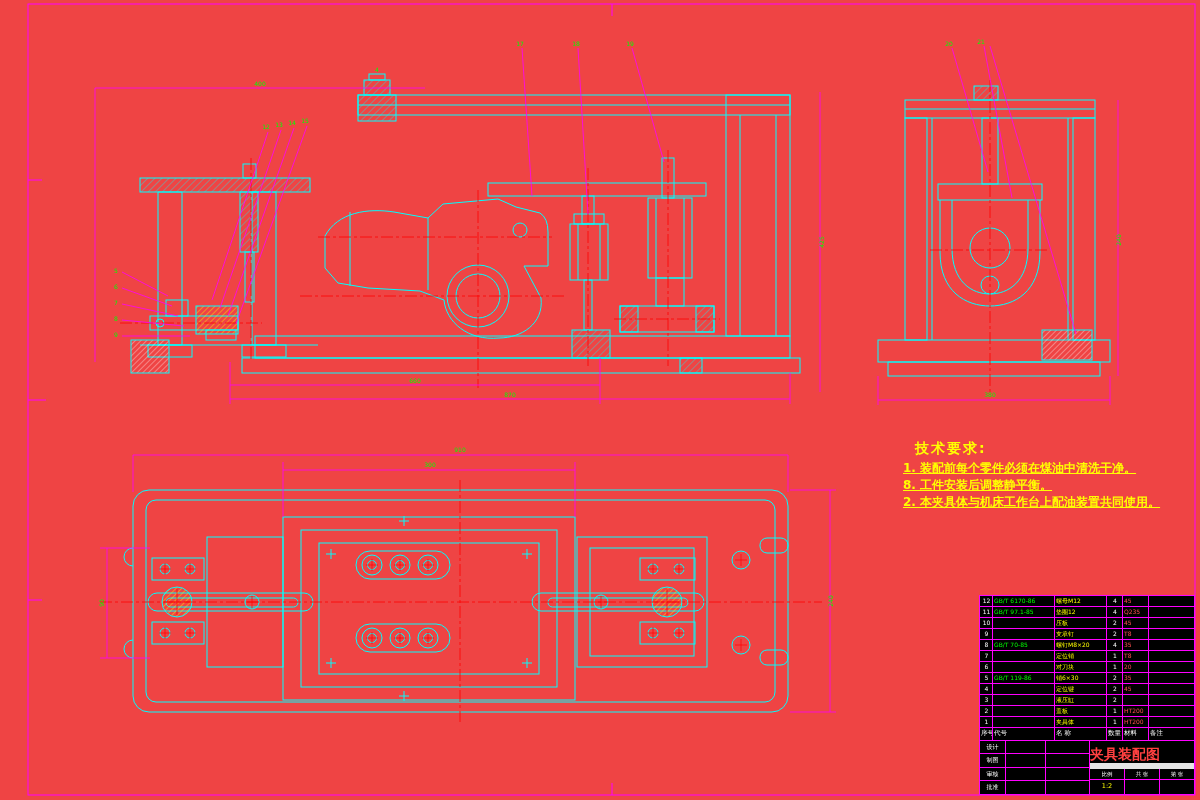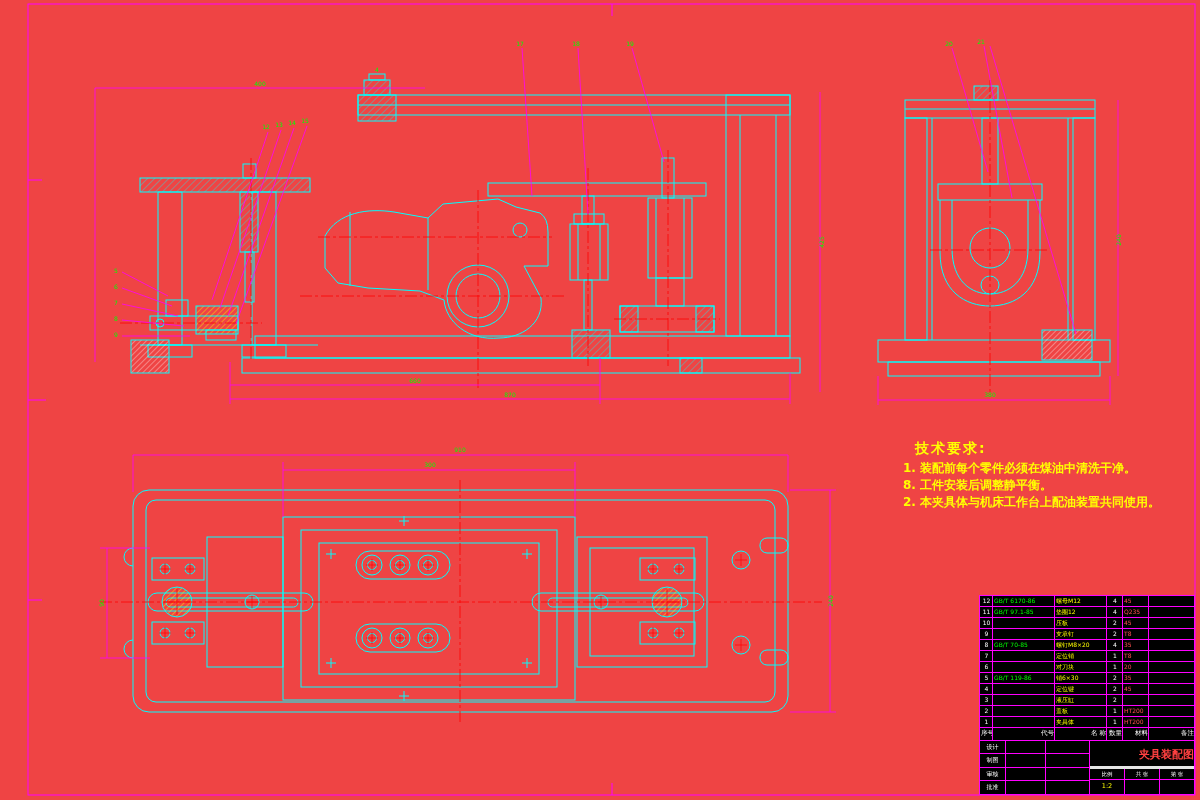--- a/index.html
+++ b/index.html
@@ -4,47 +4,47 @@
 <style>
   html,body{margin:0;padding:0;background:#000;}
   body{width:1200px;height:800px;position:relative;overflow:hidden;
        font-family:"DejaVu Sans",sans-serif;}
   .canvas{position:absolute;inset:0;background:#ef4444;}
   svg{position:absolute;left:0;top:0;}
   svg text{font-family:"DejaVu Sans",sans-serif;}
 
   .tech-req{position:absolute;left:903px;top:440px;width:294px;color:#ffff00;}
   .tr-title{font-size:14px;font-weight:bold;letter-spacing:2px;margin:0 0 2px 12px;}
-  .tr-item{font-size:12px;line-height:17px;font-weight:bold;white-space:nowrap;}
+  .tr-item{font-size:12px;line-height:17px;font-weight:bold;white-space:nowrap;text-decoration:underline;}
 
   .title-block{position:absolute;left:979px;top:595px;width:216px;height:200px;
                border:1px solid #ff00ff;box-sizing:border-box;background:#000;}
   .pl-row{display:flex;height:11px;border-bottom:1px solid #ff00ff;box-sizing:border-box;}
   .pl-cell{border-right:1px solid #ff00ff;font-size:6px;line-height:9px;overflow:hidden;
            white-space:nowrap;padding-left:1px;box-sizing:border-box;flex:0 0 auto;}
   .pl-cell:last-child{border-right:none;}
   .c-no{color:#ffffff;text-align:center;}
   .c-code{color:#00ff00;}
   .c-name{color:#ffff00;}
   .c-qty{color:#ffffff;text-align:center;}
   .c-mat{color:#ff5050;}
   .c-note{color:#00ff00;}
   .pl-header{height:13px;line-height:11px;}
-  .pl-header .pl-cell{color:#ffffff;font-size:6.5px;line-height:11px;text-align:right;}
+  .pl-header .pl-cell{color:#ffffff;font-size:6.5px;line-height:11px;text-align:left;}
 
   .tb-bottom{position:absolute;left:0;top:145px;width:214px;height:53px;}
   .sign-table{position:absolute;left:0;top:0;width:110px;height:53px;border-right:1px solid #ff00ff;box-sizing:border-box;}
   .sign-row{display:flex;height:13.25px;border-bottom:1px solid #ff00ff;box-sizing:border-box;}
   .sign-row:last-child{border-bottom:none;}
   .sign-label{width:26px;border-right:1px solid #ff00ff;color:#ffffff;font-size:6px;line-height:12px;text-align:center;box-sizing:border-box;}
   .sign-c2{width:40px;border-right:1px solid #ff00ff;box-sizing:border-box;}
   .sign-c3{flex:1;}
   .tb-right{position:absolute;left:110px;top:0;width:104px;height:53px;}
-  .dwg-name{height:28px;border-bottom:3px solid #e5e5e5;color:#ff4040;font-size:11px;font-weight:bold;
-            text-align:right;line-height:27px;box-sizing:border-box;overflow:hidden;}
+  .dwg-name{height:28px;border-bottom:6px solid #e5e5e5;color:#ff4040;font-size:14px;font-weight:bold;
+            text-align:left;line-height:27px;box-sizing:border-box;overflow:hidden;}
   .tb-cells{display:flex;height:25px;}
   .tb-cell{flex:1;border-right:1px solid #ff00ff;box-sizing:border-box;text-align:center;overflow:hidden;}
   .tb-cell:last-child{border-right:none;}
   .tb-cell .lab{display:block;color:#ffffff;font-size:5.5px;line-height:10px;border-bottom:1px solid #ff00ff;}
   .tb-cell .val{display:block;color:#ffff00;font-size:6.5px;line-height:13px;}
 </style>
 </head>
 <body>
 
 <div class="canvas">

